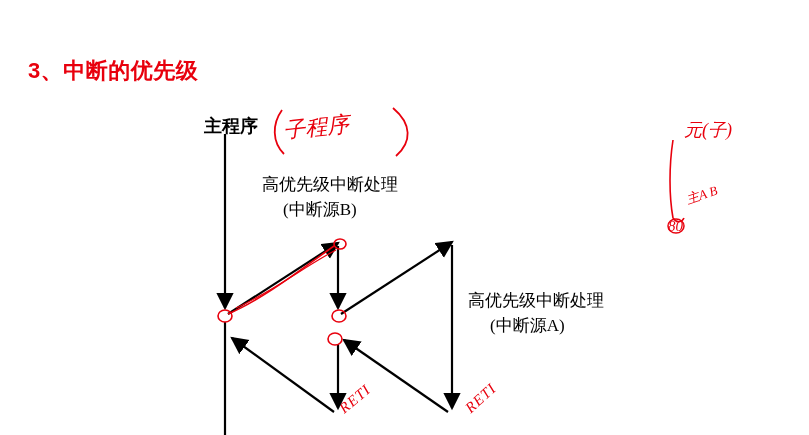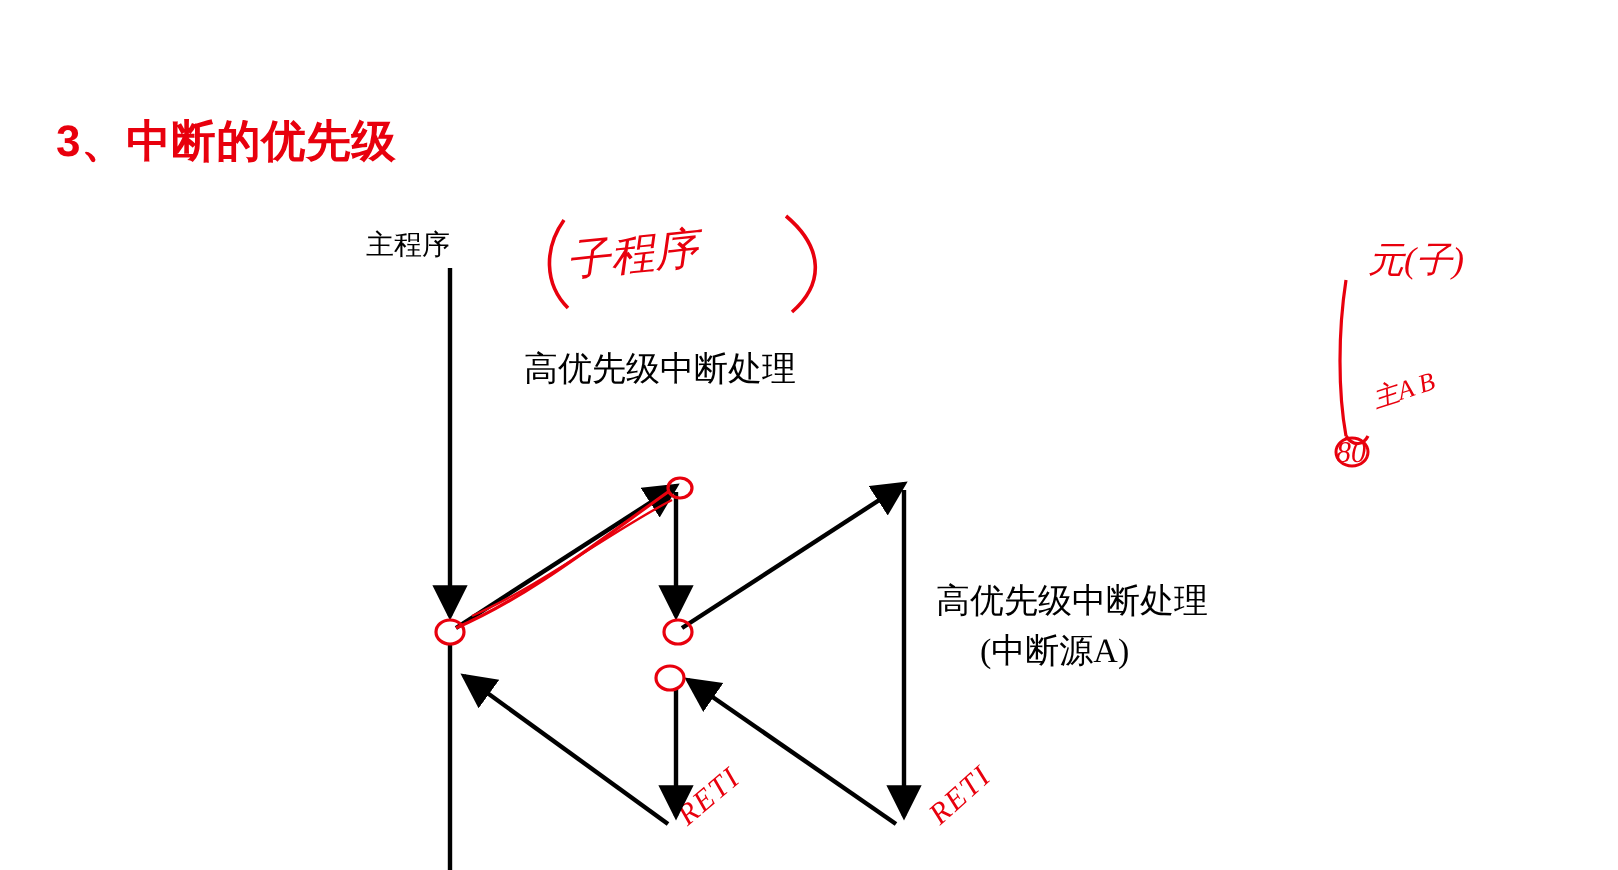--- a/index.html
+++ b/index.html
@@ -31,23 +31,24 @@
     letter-spacing: 0.5px;
     white-space: nowrap;
   }
   .lbl {
     position: absolute;
     color: #000000;
     font-family: "Liberation Serif", serif;
     white-space: nowrap;
   }
   #lbl-main {
-    left: 183px;
+    left: 204px;
     top: 68px;
-    font-size: 14px;
+    font-size: 18px;
+    font-weight: bold;
   }
   #lbl-low-1 {
     left: 262px;
     top: 127px;
     font-size: 17px;
   }
   #lbl-low-2 {
     left: 283px;
     top: 152px;
     font-size: 17px;
@@ -96,20 +97,21 @@
 </style>
 </head>
 <body>
 
 <div id="slide">
 
   <div id="heading">3、中断的优先级</div>
 
   <div class="lbl" id="lbl-main">主程序</div>
   <div class="lbl" id="lbl-low-1">高优先级中断处理</div>
+  <div class="lbl" id="lbl-low-2">(中断源B)</div>
   <div class="lbl" id="lbl-high-1">高优先级中断处理</div>
   <div class="lbl" id="lbl-high-2">(中断源A)</div>
 
   <div class="ann" id="ann-reti-1">RETI</div>
   <div class="ann" id="ann-reti-2">RETI</div>
 
   <svg id="svg-layer" viewBox="0 0 809 435">
     <defs>
       <marker id="arrowblack" markerWidth="10" markerHeight="10" refX="7" refY="4" orient="auto" markerUnits="strokeWidth">
         <path d="M0,0 L8,4 L0,8 z" fill="#000000"></path>

